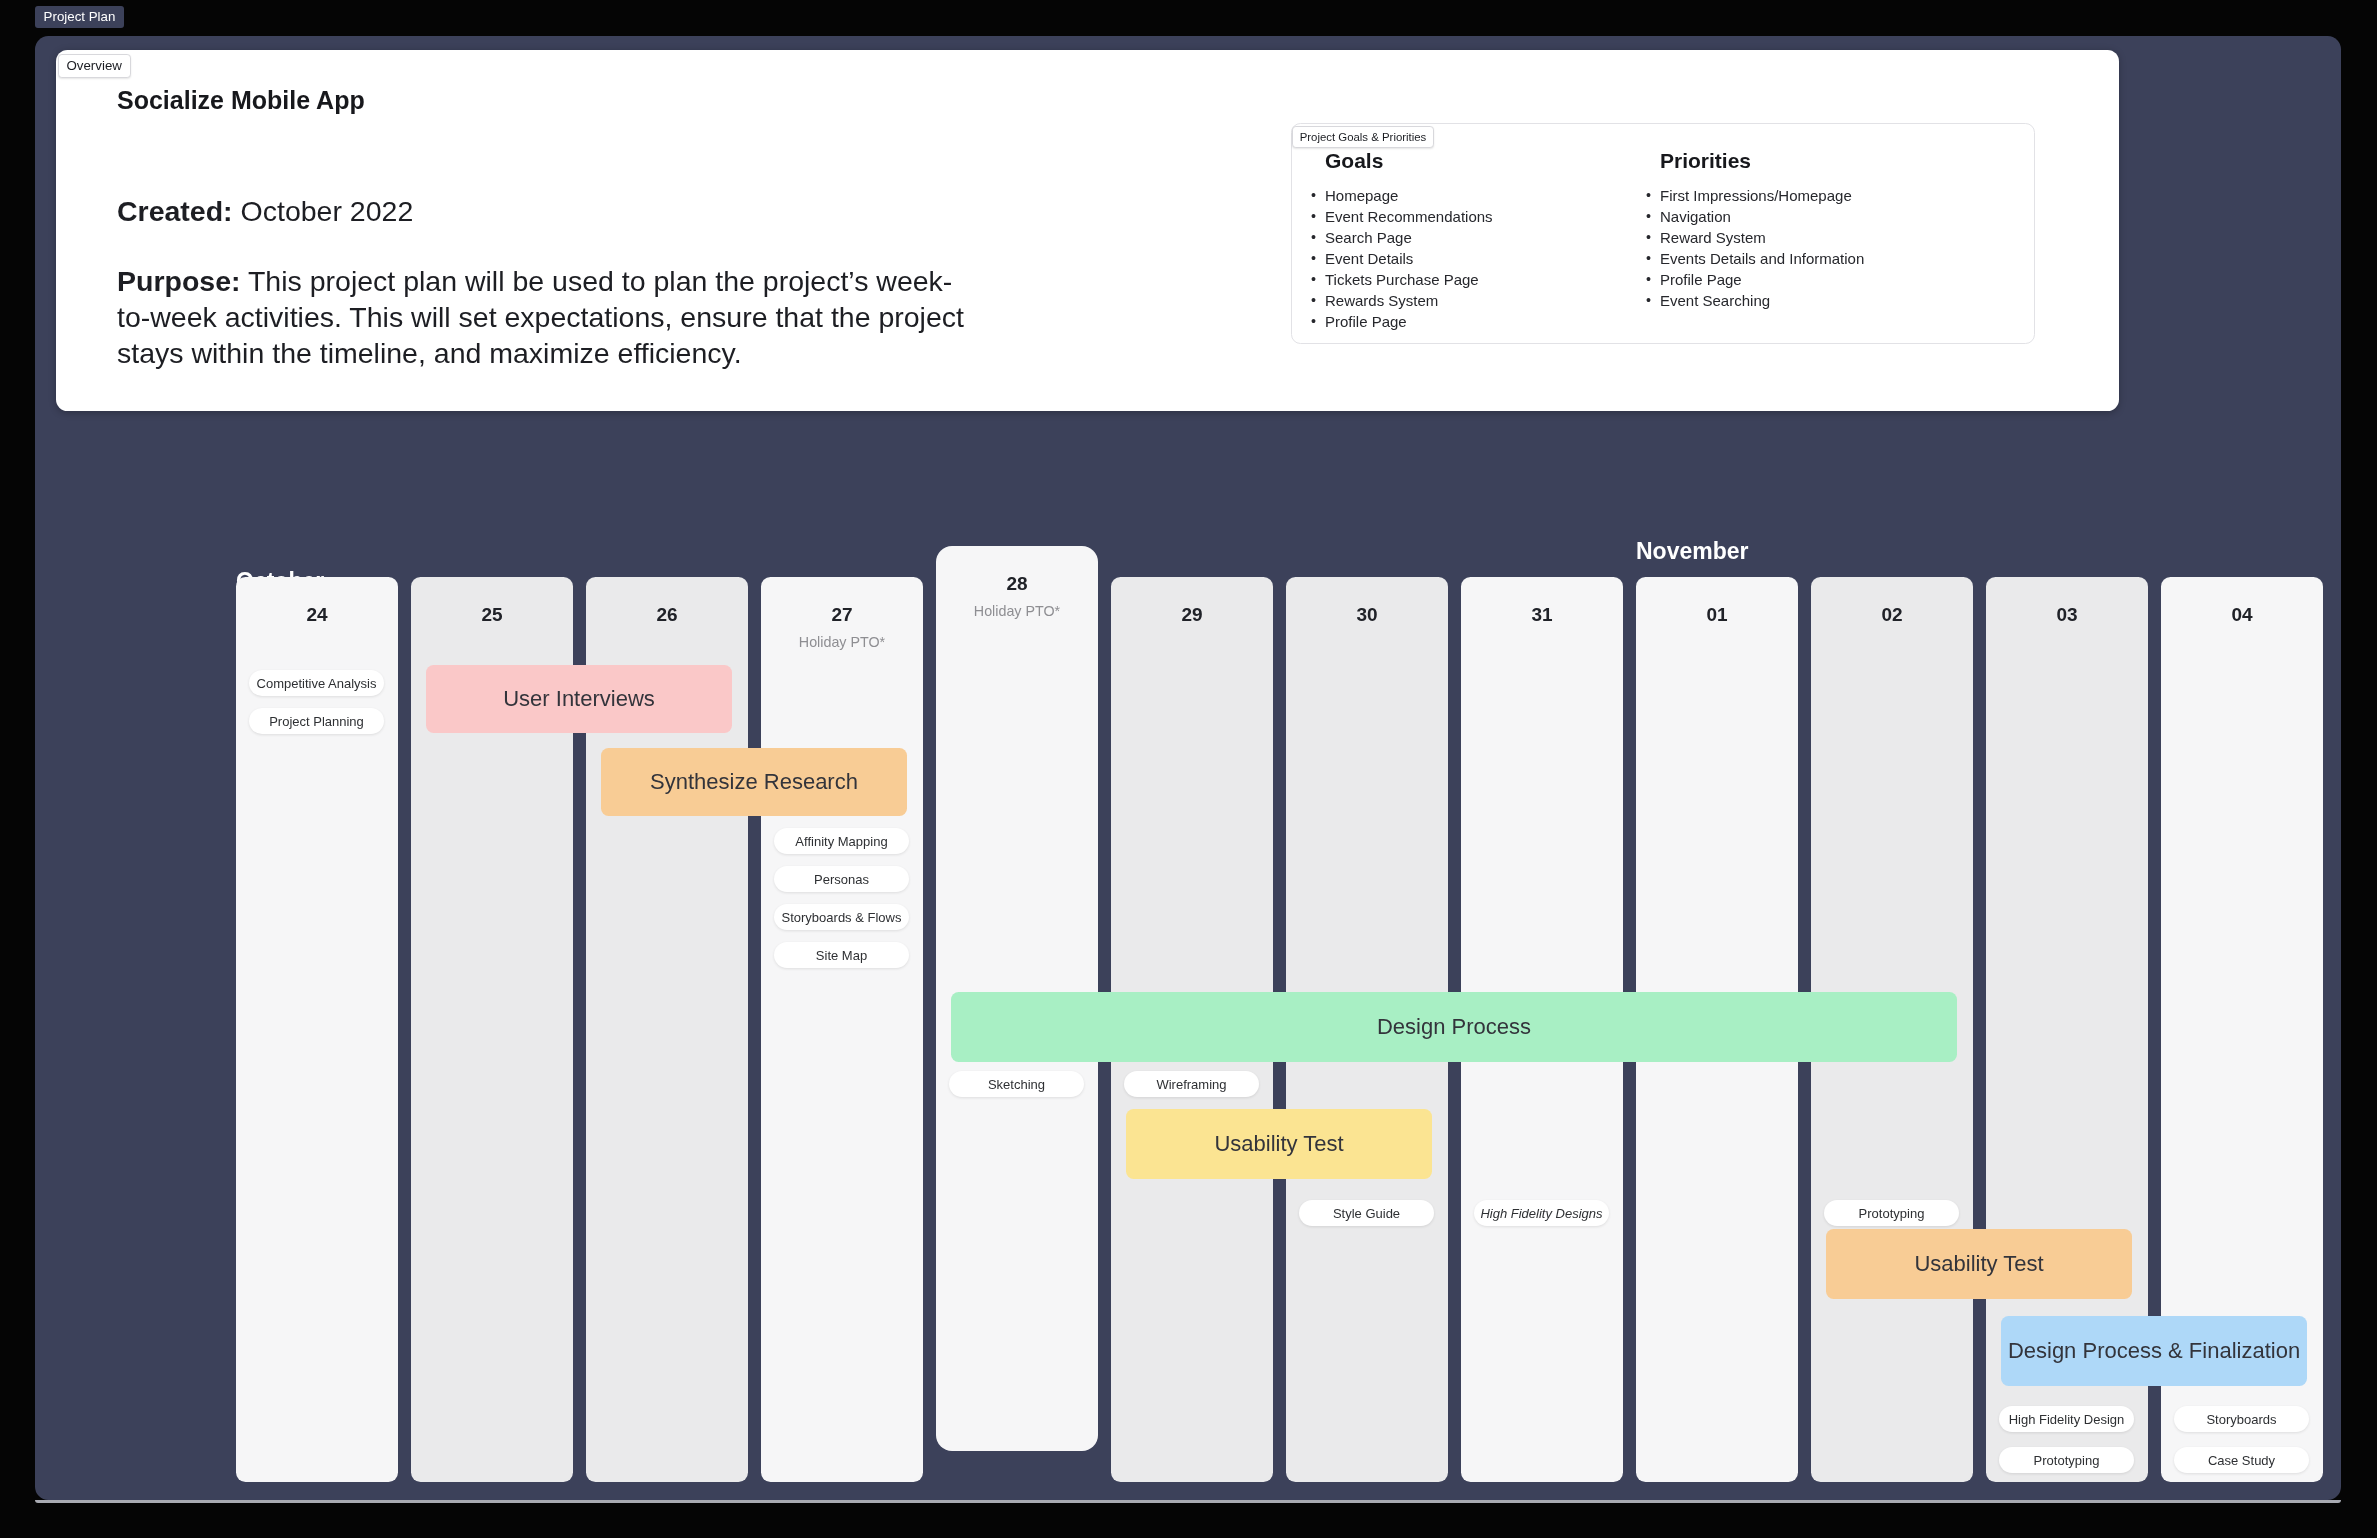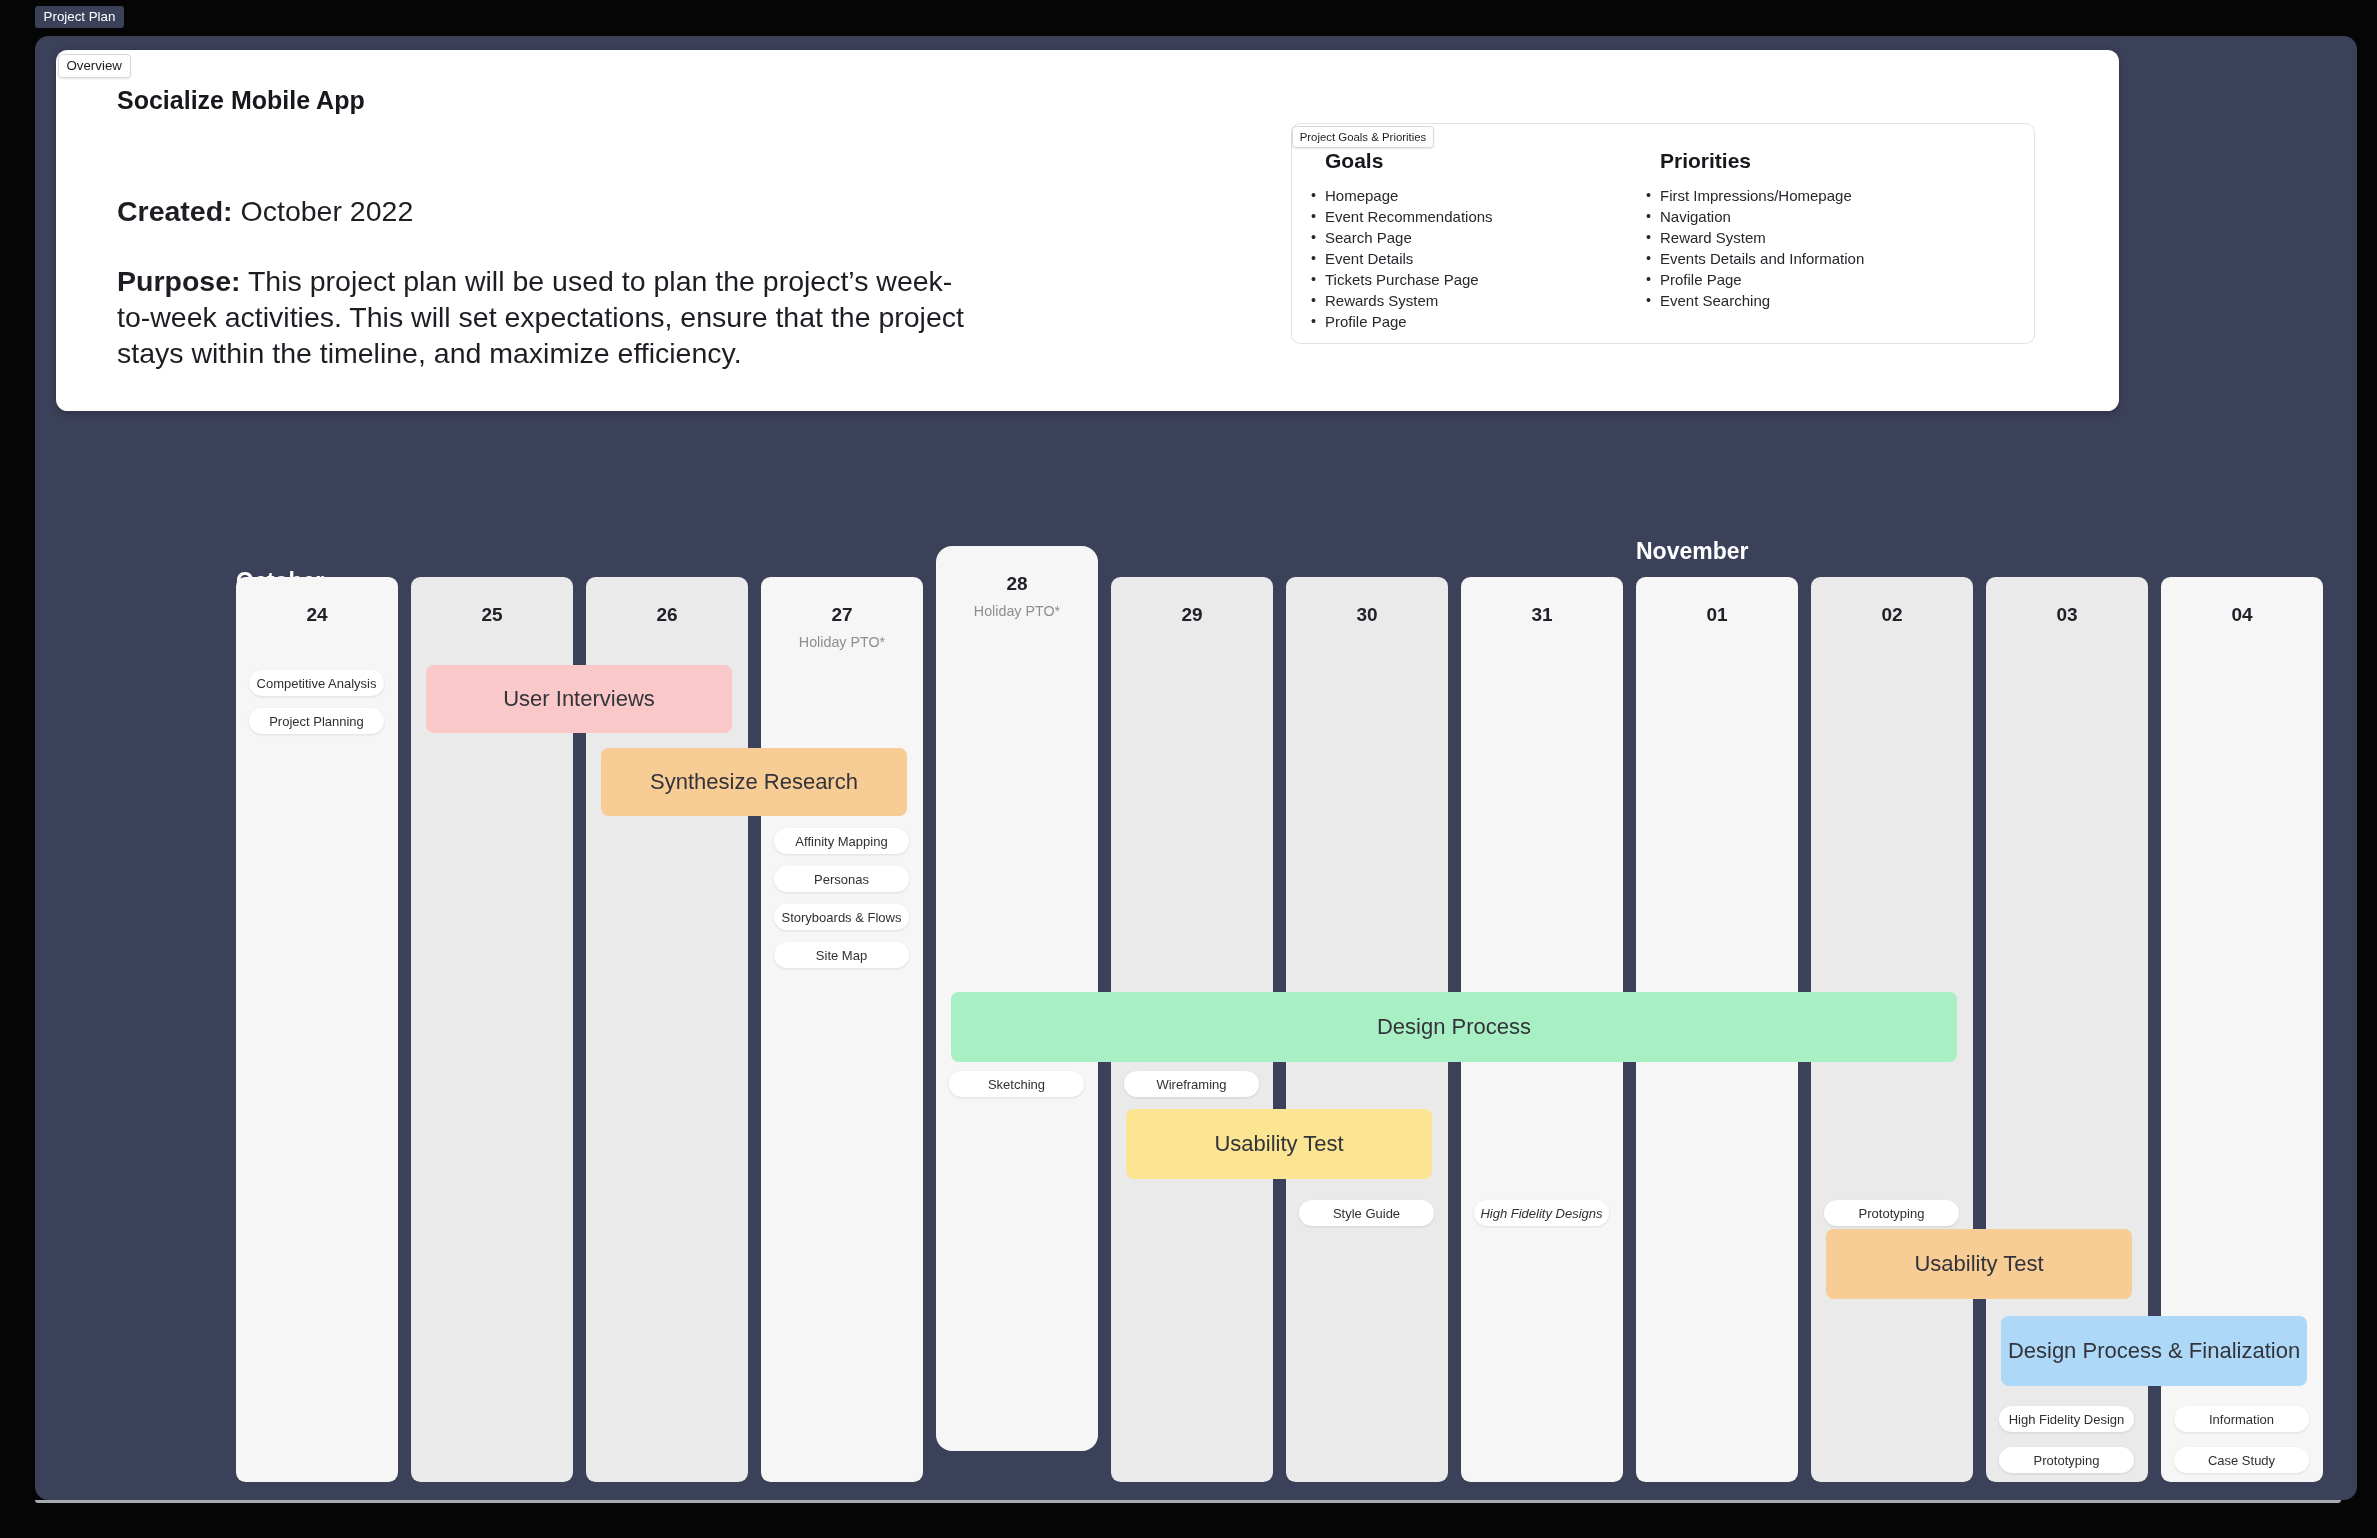--- a/index.html
+++ b/index.html
@@ -5,21 +5,21 @@
   html,body{margin:0;padding:0;background:#050505;}
   .stage{position:relative;width:2378px;height:1539px;background:#050505;overflow:hidden;
          font-family:"Liberation Sans","DejaVu Sans",sans-serif;}
 
   
   .file-tab{position:absolute;left:35px;top:5.7px;background:var(--panel);color:#fff;
             font-size:13.3px;line-height:15px;padding:3.8px 8.6px;border-radius:2.9px;white-space:nowrap;}
 
   
   .panel{position:absolute;left:35px;top:36px;width:2306px;height:1464px;
-         background:var(--panel);border-radius:13.3px;padding-left:16px;}
+         background:var(--panel);border-radius:13.3px;}
   .panel-bottom-edge{position:absolute;left:35px;top:1500px;width:2306px;height:2.9px;
          background:#A9ABB3;border-radius:0 0 9.5px 9.5px;}
 
   
   .overview-card{position:absolute;left:21px;top:14.3px;width:2063px;height:361px;background:#fff;
          border-radius:11.4px;box-shadow:0 1.9px 7.6px rgba(0,0,0,.25);}
   .tab{position:absolute;background:#fff;border:1px solid #D8D8DC;border-radius:3.8px;
        color:#1B1D22;box-shadow:0 1px 1.9px rgba(0,0,0,.10);white-space:nowrap;}
   .overview-tab{left:1.9px;top:3.8px;font-size:13.3px;line-height:14.3px;padding:3.8px 7.6px;}
   .goals-tab{left:0px;top:1.9px;font-size:11.4px;line-height:12.4px;padding:3.8px 6.7px;}
@@ -154,20 +154,20 @@
         <div class="task-pill" style="left: 739px; top: 830px;">Personas</div>
         <div class="task-pill" style="left: 739px; top: 868px;">Storyboards &amp; Flows</div>
         <div class="task-pill" style="left: 739px; top: 906px;">Site Map</div>
         <div class="task-pill" style="left: 914px; top: 1035px;">Sketching</div>
         <div class="task-pill" style="left: 1089px; top: 1035px;">Wireframing</div>
         <div class="task-pill" style="left: 1264px; top: 1164px;">Style Guide</div>
         <div class="task-pill" style="left: 1439px; top: 1164px; font-style: italic;">High Fidelity Designs</div>
         <div class="task-pill" style="left: 1789px; top: 1164px;">Prototyping</div>
         <div class="task-pill" style="left: 1964px; top: 1370px;">High Fidelity Design</div>
         <div class="task-pill" style="left: 1964px; top: 1411px;">Prototyping</div>
-        <div class="task-pill" style="left: 2139px; top: 1370px;">Information</div>
+        <div class="task-pill" style="left: 2139px; top: 1370px;">Storyboards</div>
         <div class="task-pill" style="left: 2139px; top: 1411px;">Case Study</div>
       </div>
   </div>
 
   <div class="panel-bottom-edge"></div>
 </div>
 
 
 </body></html>

